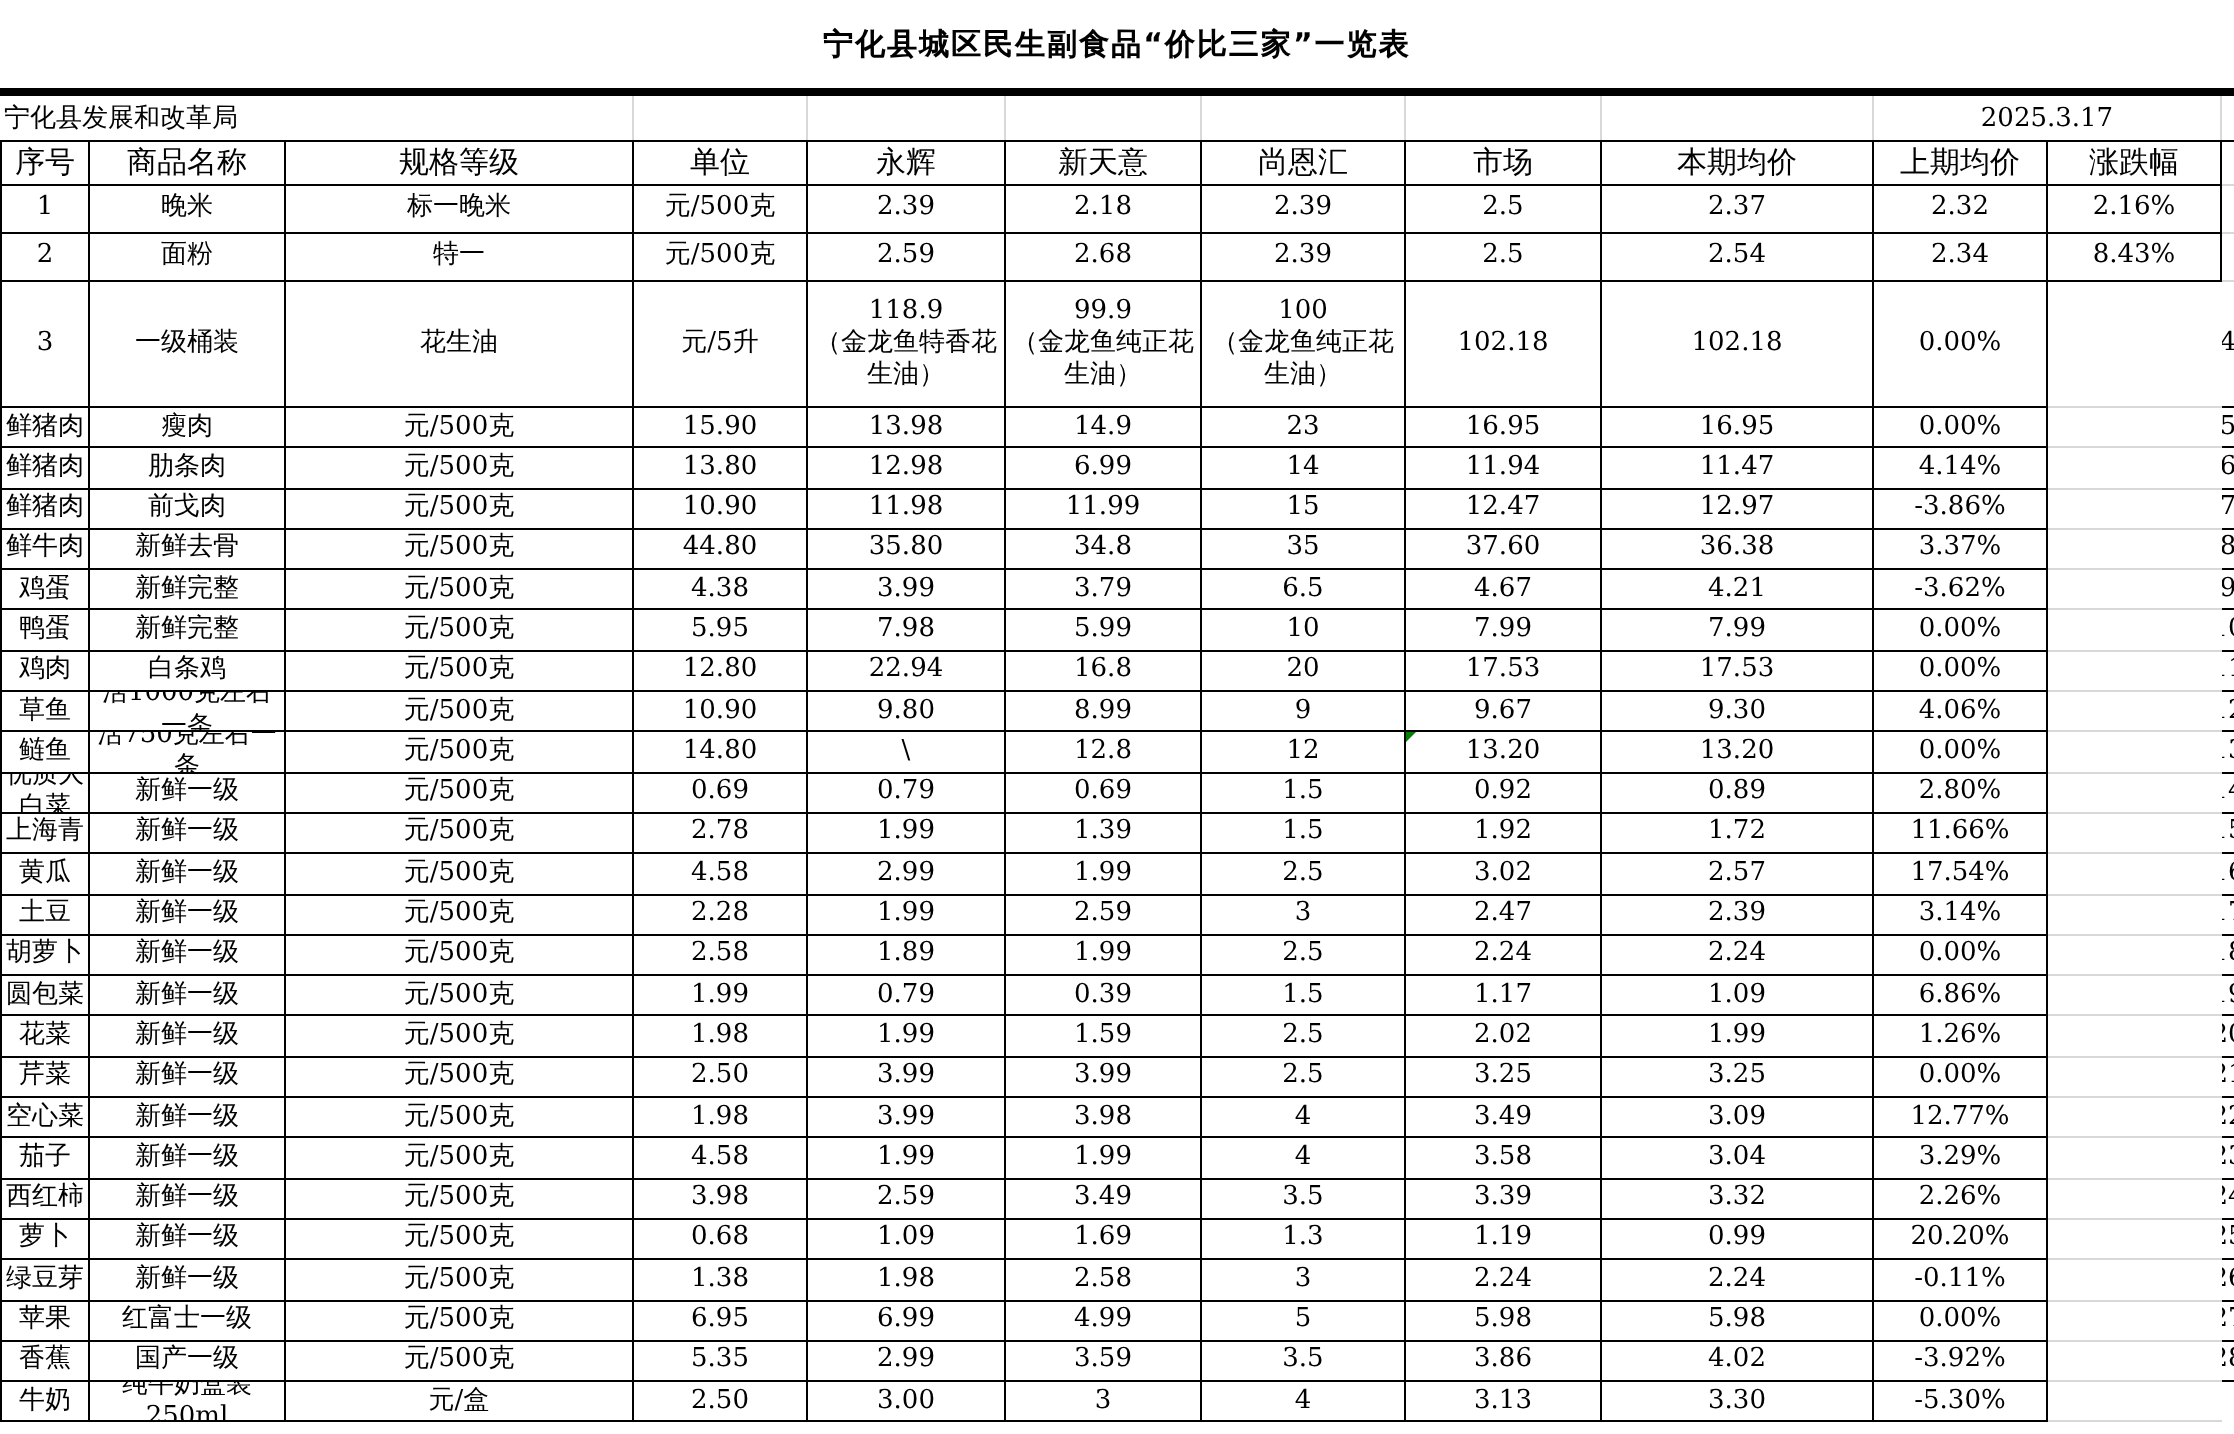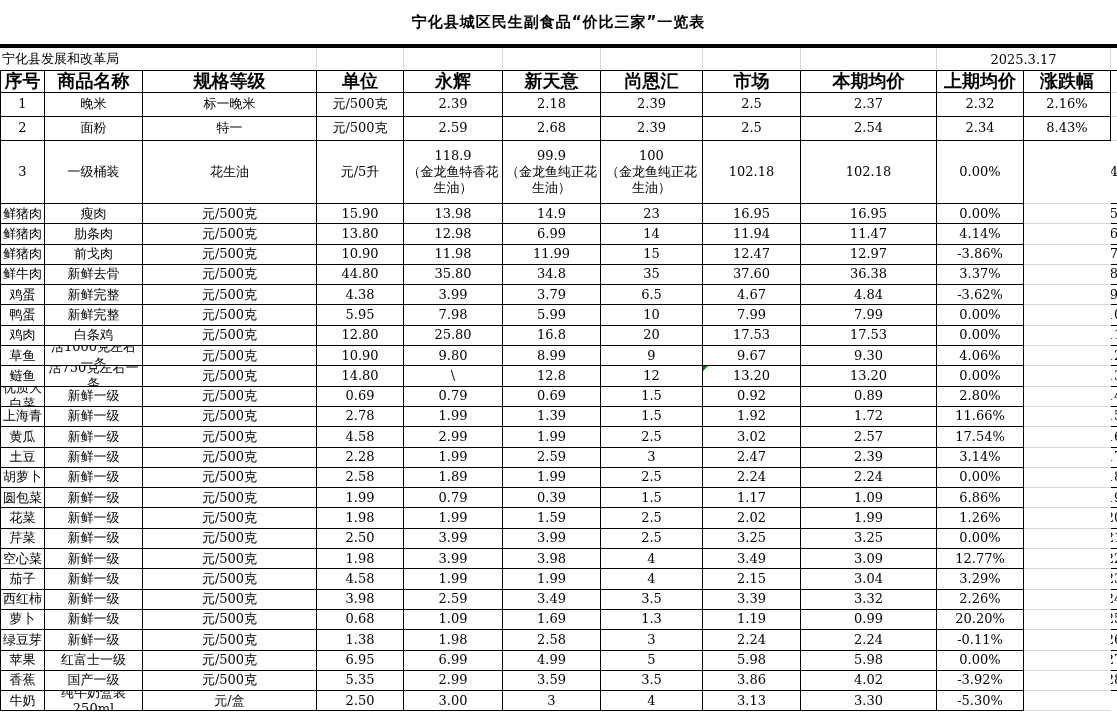--- a/index.html
+++ b/index.html
@@ -48,21 +48,21 @@
     border-right:1px solid #000;
     border-bottom:1px solid #000;
     display:flex;align-items:center;justify-content:center;
     text-align:center;
     white-space:pre-line;
     line-height:1.25;
     overflow:hidden;
     box-sizing:border-box;
     position:relative;
   }
-  .cell.header{font-size:18px;font-weight:bold;}
+  .cell.header{font-size:15px;}
   .cell.sliver{
     border-right:none;
     border-bottom:1px solid #d8d8d8;
   }
   .comment-marker{
     position:absolute;
     left:0;top:0;
     width:0;height:0;
     border-top:5px solid #008000;
     border-right:5px solid transparent;
@@ -188,41 +188,41 @@
       <div class="cell sliver"></div>
       <div class="cell">8</div>
       <div class="cell">鸡蛋</div>
       <div class="cell">新鲜完整</div>
       <div class="cell">元/500克</div>
       <div class="cell">4.38</div>
       <div class="cell">3.99</div>
       <div class="cell">3.79</div>
       <div class="cell">6.5</div>
       <div class="cell">4.67</div>
-      <div class="cell">4.84</div>
+      <div class="cell">4.21</div>
       <div class="cell">-3.62%</div>
       <div class="cell sliver"></div>
       <div class="cell">9</div>
       <div class="cell">鸭蛋</div>
       <div class="cell">新鲜完整</div>
       <div class="cell">元/500克</div>
       <div class="cell">5.95</div>
       <div class="cell">7.98</div>
       <div class="cell">5.99</div>
       <div class="cell">10</div>
       <div class="cell">7.99</div>
       <div class="cell">7.99</div>
       <div class="cell">0.00%</div>
       <div class="cell sliver"></div>
       <div class="cell">10</div>
       <div class="cell">鸡肉</div>
       <div class="cell">白条鸡</div>
       <div class="cell">元/500克</div>
       <div class="cell">12.80</div>
-      <div class="cell">25.80</div>
+      <div class="cell">22.94</div>
       <div class="cell">16.8</div>
       <div class="cell">20</div>
       <div class="cell">17.53</div>
       <div class="cell">17.53</div>
       <div class="cell">0.00%</div>
       <div class="cell sliver"></div>
       <div class="cell">11</div>
       <div class="cell">草鱼</div>
       <div class="cell">活1000克左右一条</div>
       <div class="cell">元/500克</div>
@@ -355,21 +355,21 @@
       <div class="cell">12.77%</div>
       <div class="cell sliver"></div>
       <div class="cell">22</div>
       <div class="cell">茄子</div>
       <div class="cell">新鲜一级</div>
       <div class="cell">元/500克</div>
       <div class="cell">4.58</div>
       <div class="cell">1.99</div>
       <div class="cell">1.99</div>
       <div class="cell">4</div>
-      <div class="cell">2.15</div>
+      <div class="cell">3.58</div>
       <div class="cell">3.04</div>
       <div class="cell">3.29%</div>
       <div class="cell sliver"></div>
       <div class="cell">23</div>
       <div class="cell">西红柿</div>
       <div class="cell">新鲜一级</div>
       <div class="cell">元/500克</div>
       <div class="cell">3.98</div>
       <div class="cell">2.59</div>
       <div class="cell">3.49</div>

